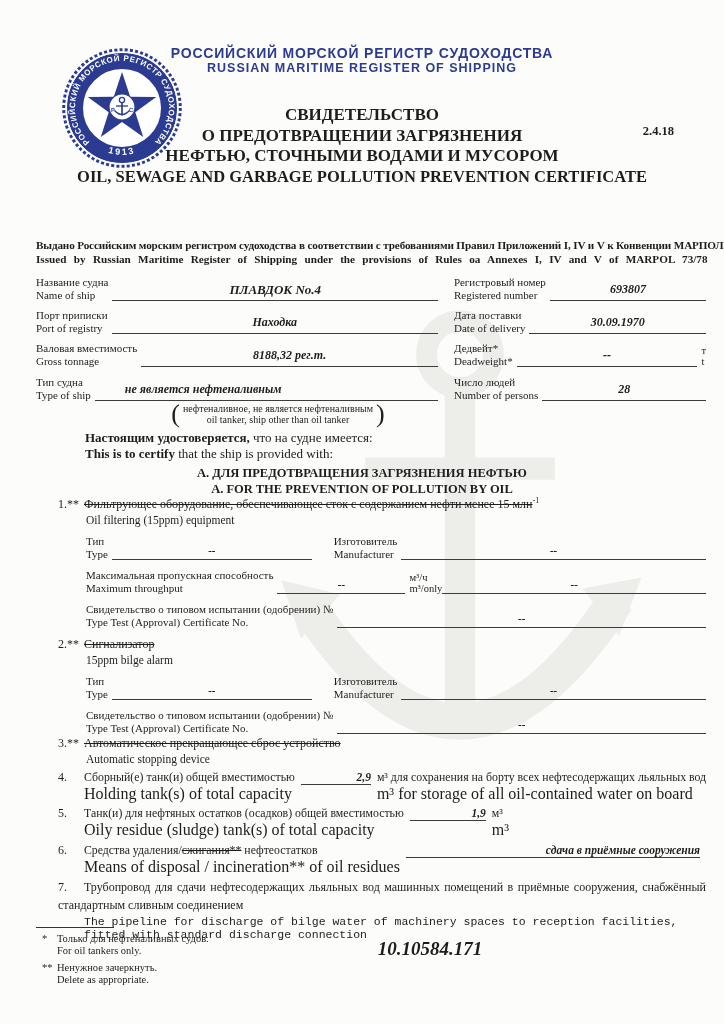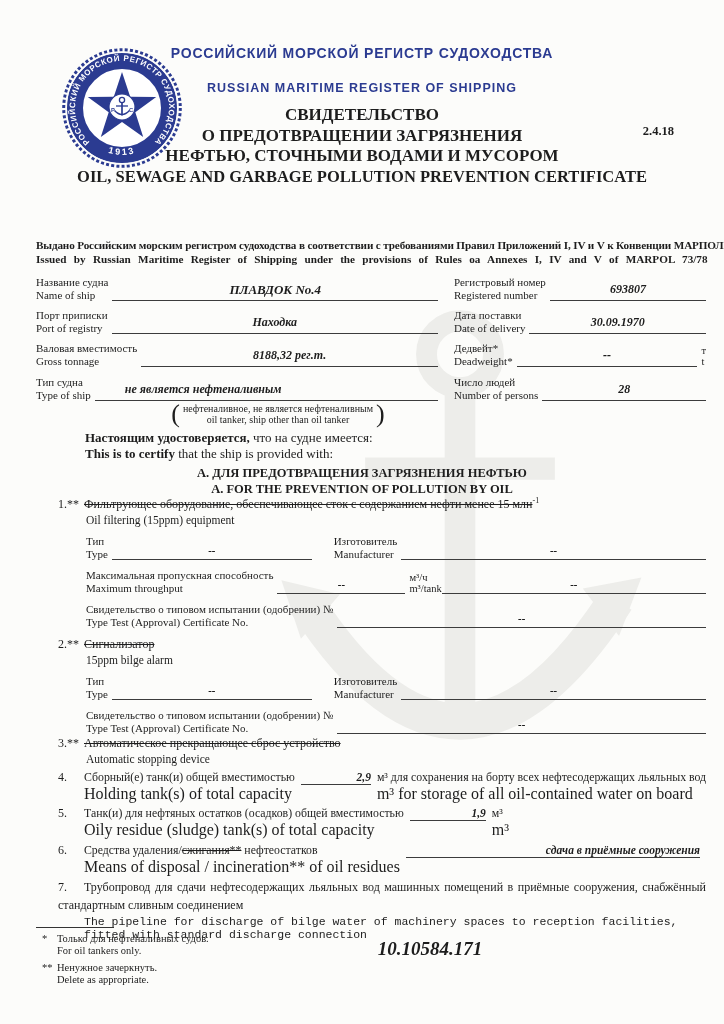--- a/index.html
+++ b/index.html
@@ -2,21 +2,21 @@
 <html><head>
 <meta charset="utf-8">
 <style>
   html,body{margin:0;padding:0;background:#e9e9e7;}
   .page{position:relative;width:724px;height:1024px;margin:0 auto;background:#fcfcfa;
         font-family:"Liberation Serif",serif;color:#1d1d1d;overflow:hidden;}
   .abs{position:absolute;}
   
   .org{top:45px;left:0;right:0;text-align:center;color:#2b3b91;font-family:"Liberation Sans",sans-serif;font-weight:bold;}
   .org-ru{font-size:14px;letter-spacing:0.8px;}
-  .org-en{font-size:12.5px;letter-spacing:1px;margin-top:20px;}
+  .org-en{font-size:12.5px;letter-spacing:1px;margin-top:0;}
   .refnum{top:92px;right:50px;font-weight:bold;font-size:12.5px;margin-top:32px;}
   .titles{top:105px;left:0;right:0;text-align:center;font-weight:bold;}
   .t-ru{font-size:17px;line-height:20.5px;}
   .t-en{font-size:16.5px;line-height:20.5px;}
   .subtitle{top:196px;left:0;right:0;text-align:center;font-size:11.5px;line-height:14px;letter-spacing:0.4px;}
   .issued{top:239px;left:36px;width:652px;}
   .issued-ru{font-size:11.2px;font-weight:bold;letter-spacing:-0.15px;white-space:nowrap;}
   .issued-en{font-size:11.2px;font-weight:bold;word-spacing:4.5px;margin-top:2px;white-space:nowrap;}
   
   .frow{left:36px;width:670px;display:flex;}
@@ -235,21 +235,21 @@
       <div class="iline grow">--</div>
     </div>
     <div class="tp-row sub">
       <div class="tm-label">
         <div>Максимальная пропускная способность</div>
         <div>Maximum throughput</div>
       </div>
       <div class="iline" style="width:128px;">--</div>
       <div class="unit-stack">
         <div>м³/ч</div>
-        <div>m³/tank</div>
+        <div>m³/only</div>
       </div>
       <div class="iline grow">--</div>
     </div>
     <div class="cert-row sub">
       <div class="tm-label">
         <div>Свидетельство о типовом испытании (одобрении) №</div>
         <div>Type Test (Approval) Certificate No.</div>
       </div>
       <div class="iline grow">--</div>
     </div>

